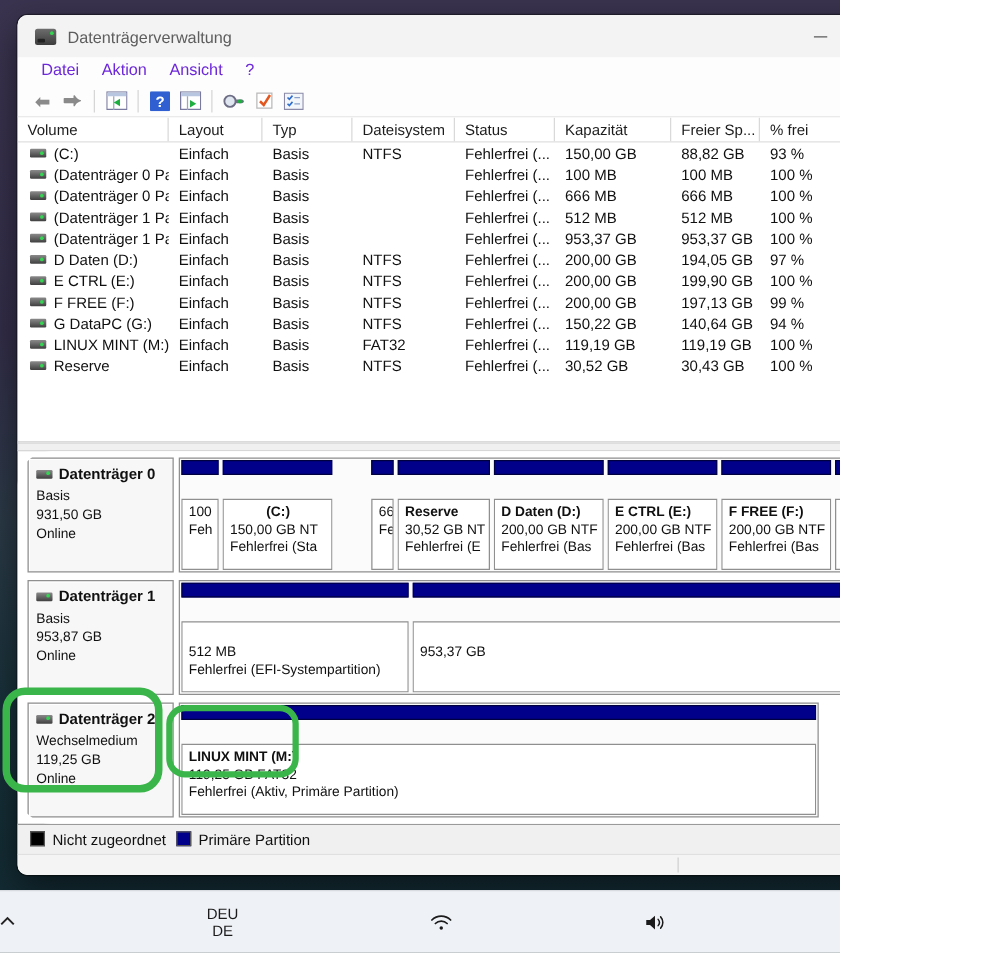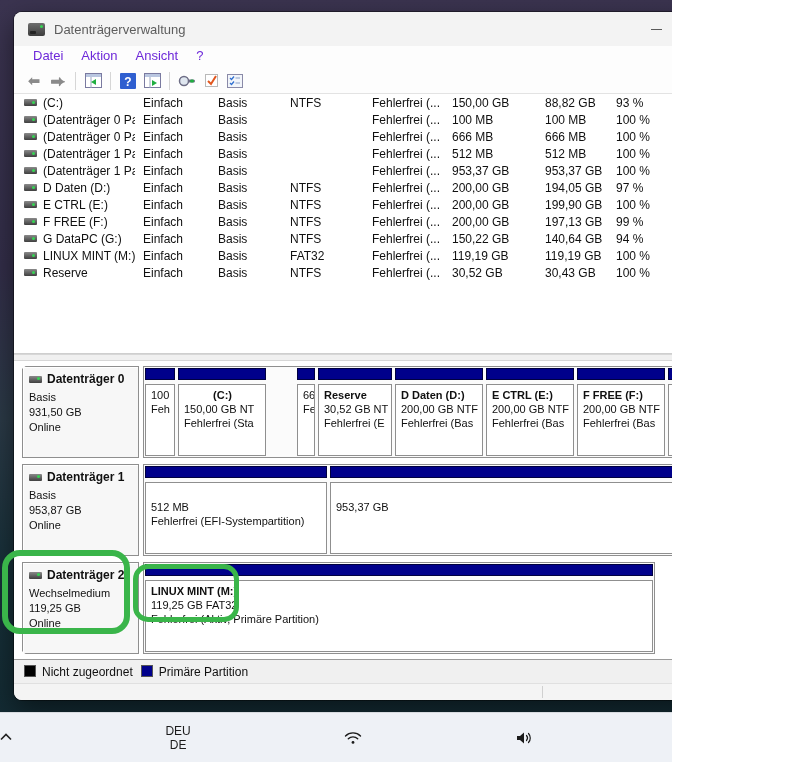--- a/index.html
+++ b/index.html
@@ -58,21 +58,21 @@
   .graphical{ flex:1 1 auto; background:#ffffff; padding:5px 0 0 8px; overflow:hidden; position:relative;border-radius:27px;}
   .disk-row{ display:flex; margin-bottom:6px; height:92px;}
   .disk-info{ flex:0 0 117px; border:1px solid #8f8f8f; background:#f7f7f7; padding:5px 4px 4px 6px; font-size:11px; color:#101010; box-shadow:inset 1px 1px 0 #ffffff;}
   .disk-info .d-name{ font-weight:bold; font-size:12px; display:flex; align-items:center; gap:5px; margin-bottom:3px;}
   .d-ico{ width:13px; height:7px; background:linear-gradient(180deg,#8a8a8a,#3f3f3f); border-radius:1px; position:relative; flex:0 0 13px;}
   .d-ico::after{ content:""; position:absolute; right:2px; top:1px; width:3px; height:3px; background:#35d453; border-radius:50%;}
   .disk-info div{ line-height:15px; }
   .strip{ margin-left:4px; border:1px solid #8f8f8f; background:#fbfbfb; display:flex; gap:3px; padding:1px; overflow:hidden;}
   .cell{ display:flex; flex-direction:column; flex:0 0 auto; overflow:hidden;}
   .cell .bar{ height:12px; background:#00008b; border:1px solid #000040; flex:0 0 auto;}
-  .cell .body{ flex:1 1 auto; margin-top:4px; background:#fff; border:1px solid #8f8f8f; padding:3px 4px 2px 5px; font-size:11px; line-height:14px; color:#101010; white-space:nowrap; overflow:hidden;}
+  .cell .body{ flex:1 1 auto; margin-top:19px; background:#fff; border:1px solid #8f8f8f; padding:3px 4px 2px 5px; font-size:11px; line-height:14px; color:#101010; white-space:nowrap; overflow:hidden;}
   .cell .body .pt{ font-weight:bold; }
 
   
   .legendbar{ flex:0 0 24px; background:#f0f0f0; border-top:1px solid #9a9a9a; display:flex; align-items:center; gap:8px; padding-left:10px; font-size:12px; color:#101010;}
   .legend-item{ display:flex; align-items:flex-start; gap:6px;}
   .swatch{ width:12px; height:12px; border:1px solid #555;}
   .statusbar{ flex:0 0 17px; background:#f4f4f4; position:relative; border-top:1px solid #e0e0e0;}
   .statusbar .sep{ position:absolute; top:2px; bottom:2px; width:1px; background:#d0d0d0;}
 
   
@@ -174,20 +174,31 @@
             <rect x="0.5" y="0.5" width="15" height="13" fill="#f2f5fa" stroke="#8a8aa8"></rect>
             <path d="M3 4 L4.5 5.5 L7 2.5" fill="none" stroke="#2f6fd0" stroke-width="1.3"></path>
             <line x1="8.5" y1="4" x2="13" y2="4" stroke="#8aa0c8"></line>
             <path d="M3 9 L4.5 10.5 L7 7.5" fill="none" stroke="#2f6fd0" stroke-width="1.3"></path>
             <line x1="8.5" y1="9" x2="13" y2="9" stroke="#8aa0c8"></line>
           </svg>
       </div>
     </div>
 
     <div class="listview">
+      <div class="lv-grid lv-header">
+        <div>Volume</div>
+        <div>Layout</div>
+        <div>Typ</div>
+        <div>Dateisystem</div>
+        <div>Status</div>
+        <div>Kapazität</div>
+        <div>Freier Sp...</div>
+        <div>% frei</div>
+        <div></div>
+      </div>
 
       <div class="lv-grid lv-row">
         <div class="vol-cell">
             <span class="drive-ico"></span>
             <span>(C:)</span>
           </div>
         <div>Einfach</div>
         <div>Basis</div>
         <div>NTFS</div>
         <div>Fehlerfrei (...</div>

